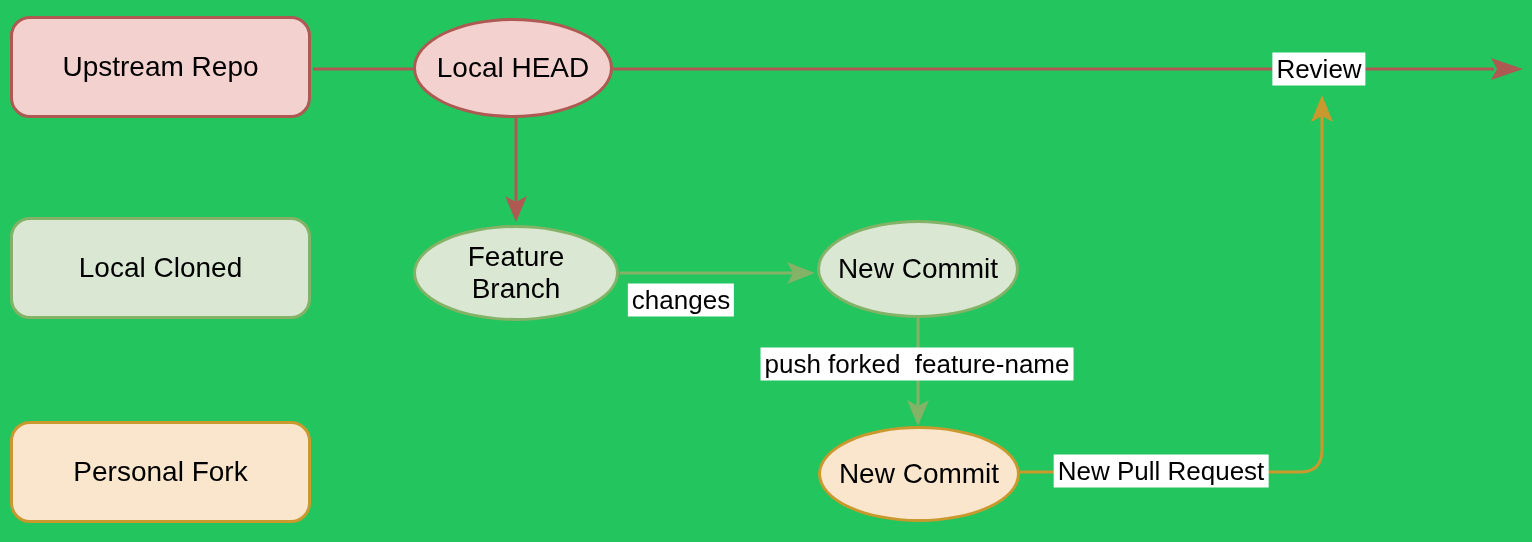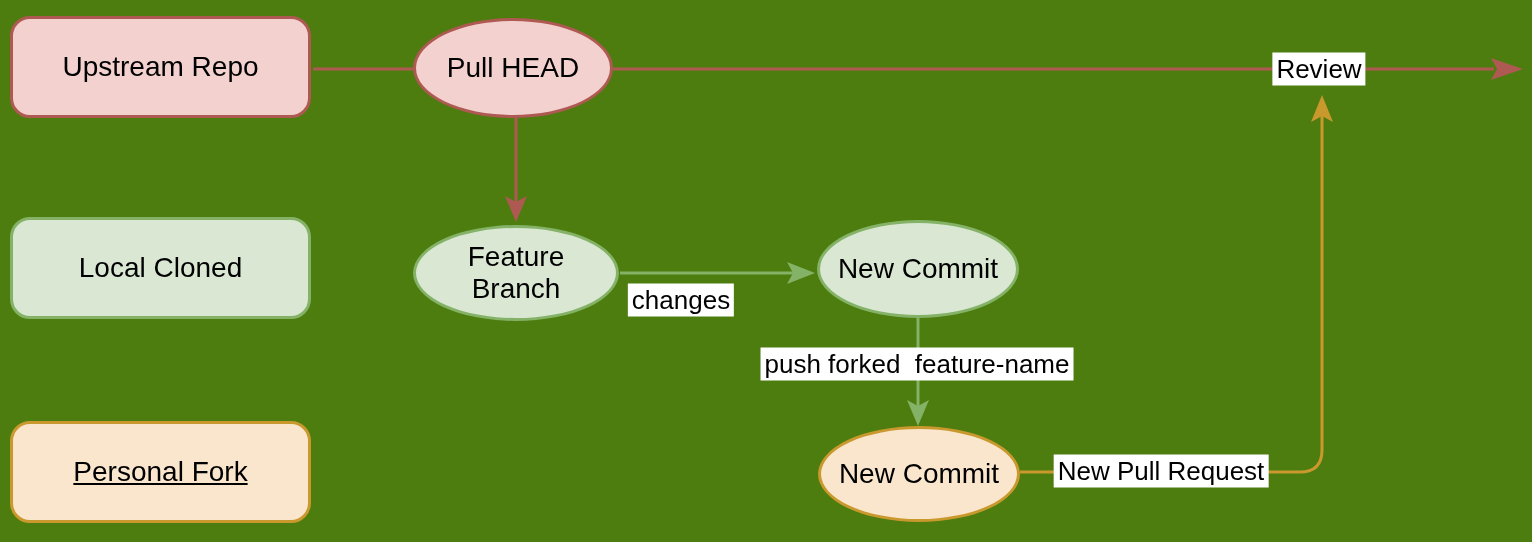--- a/index.html
+++ b/index.html
@@ -5,21 +5,21 @@
   html, body {
     margin: 0;
     padding: 0;
     background: #ffffff;
     font-family: "Liberation Sans", "DejaVu Sans", sans-serif;
   }
   #canvas {
     position: relative;
     width: 1532px;
     height: 542px;
-    background: #4d7c0f;
+    background: #22c55e;
     overflow: hidden;
   }
   #connector-layer {
     position: absolute;
     left: 0; top: 0;
     width: 1532px;
     height: 542px;
     z-index: 1;
   }
   .lane-box {
@@ -89,26 +89,26 @@
     <path d="M1020 472 L1300 472 Q1322 472 1322 450 L1322 116" stroke="#c9992e" stroke-width="3" fill="none"></path>
     <polygon points="1322,95 1311,122 1322,116 1333,122" fill="#c9992e"></polygon>
   </svg>
 
   <div class="lane-box red-shape" style="top:16px;">
     <span>Upstream Repo</span>
   </div>
   <div class="lane-box green-shape" style="top:217px;">
     <span>Local Cloned</span>
   </div>
-  <div class="lane-box gold-shape" style="top:421px;text-decoration:underline;">
+  <div class="lane-box gold-shape" style="top:421px;">
     <span>Personal Fork</span>
   </div>
 
   <div class="node-ellipse red-shape" style="left:413px; top:18px; width:200px; height:100px;">
-    <span>Pull HEAD</span>
+    <span>Local HEAD</span>
   </div>
   <div class="node-ellipse green-shape" style="left:413px; top:225px; width:206px; height:96px;">
     <span class="wrap-130">Feature Branch</span>
   </div>
   <div class="node-ellipse green-shape" style="left:817px; top:220px; width:202px; height:98px;">
     <span>New Commit</span>
   </div>
   <div class="node-ellipse gold-shape" style="left:818px; top:426px; width:202px; height:96px;">
     <span>New Commit</span>
   </div>

